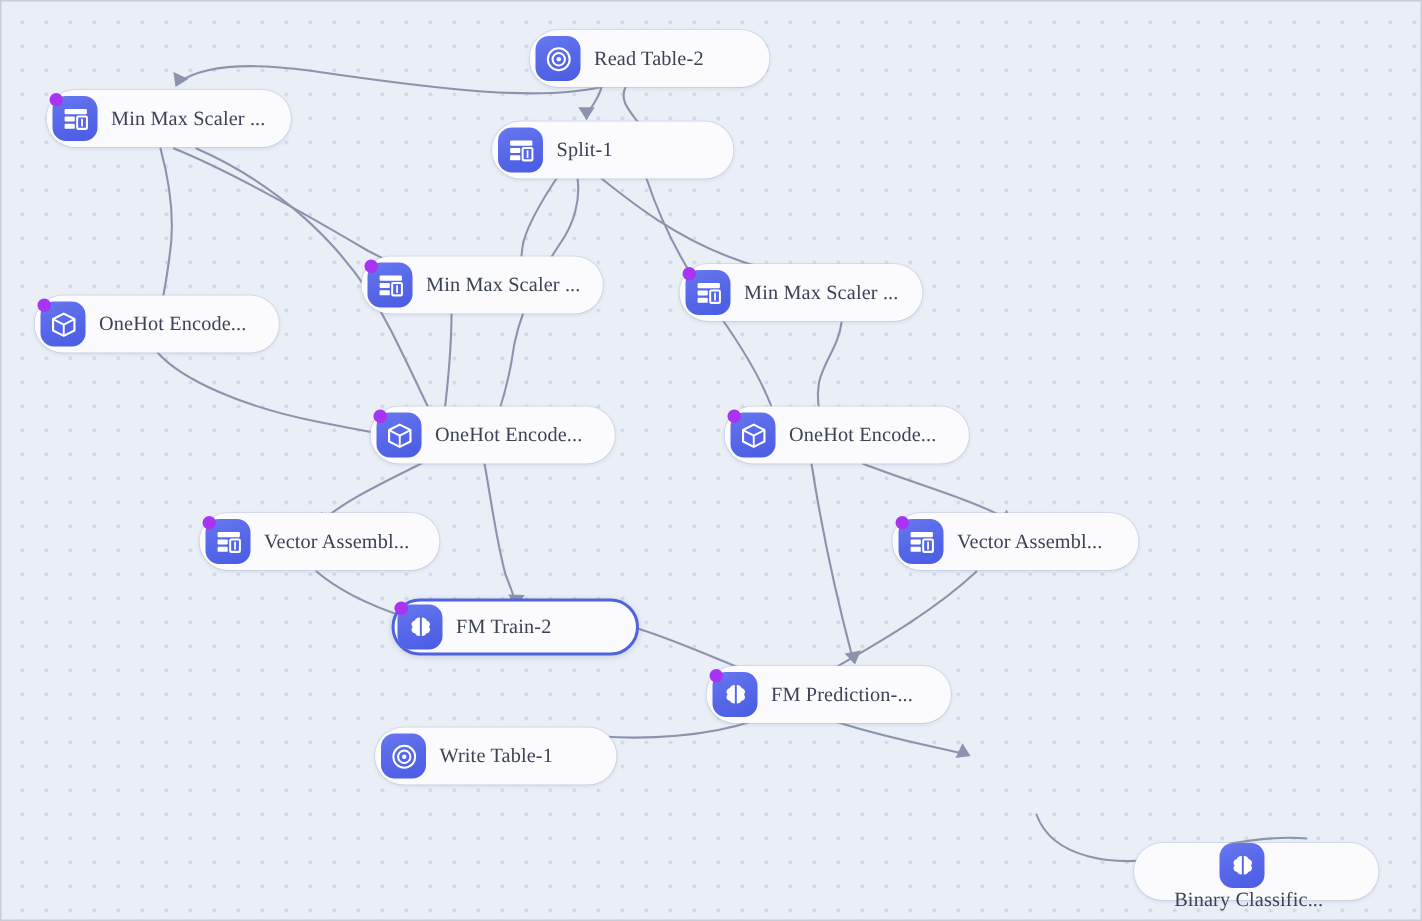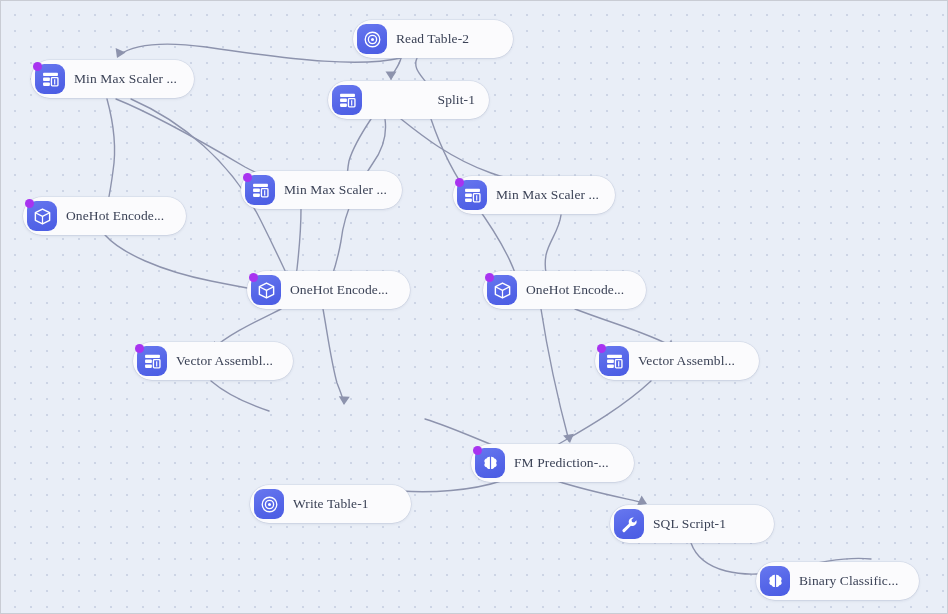--- a/index.html
+++ b/index.html
@@ -166,21 +166,21 @@
       <rect x="2.6" y="9.6" width="8.6" height="4.3" rx="1" fill="currentColor"></rect>
       <rect x="2.6" y="15.8" width="8.6" height="4.3" rx="1" fill="currentColor"></rect>
       <rect x="13.2" y="9.6" width="8.2" height="10.5" rx="1" stroke="currentColor" stroke-width="1.7"></rect>
       <path d="M17.3 11.6v6.6" stroke="currentColor" stroke-width="1.5"></path>
     </svg>
           </div>
           <span class="badge-dot"></span>
         </div>
         <span class="node-label">Min Max Scaler ...</span>
       </div>
-      <div class="node" style="left: 327px; top: 80px; width: 161px; justify-content: space-between;">
+      <div class="node" style="left: 327px; top: 80px; width: 161px;">
         <div class="node-icon-wrap">
           <div class="node-icon">
     <svg width="19" height="19" viewBox="0 0 24 24" fill="none">
       <rect x="2.6" y="3.4" width="18.8" height="4.3" rx="1" fill="currentColor"></rect>
       <rect x="2.6" y="9.6" width="8.6" height="4.3" rx="1" fill="currentColor"></rect>
       <rect x="2.6" y="15.8" width="8.6" height="4.3" rx="1" fill="currentColor"></rect>
       <rect x="13.2" y="9.6" width="8.2" height="10.5" rx="1" stroke="currentColor" stroke-width="1.7"></rect>
       <path d="M17.3 11.6v6.6" stroke="currentColor" stroke-width="1.5"></path>
     </svg>
           </div>
@@ -279,56 +279,59 @@
       <rect x="2.6" y="9.6" width="8.6" height="4.3" rx="1" fill="currentColor"></rect>
       <rect x="2.6" y="15.8" width="8.6" height="4.3" rx="1" fill="currentColor"></rect>
       <rect x="13.2" y="9.6" width="8.2" height="10.5" rx="1" stroke="currentColor" stroke-width="1.7"></rect>
       <path d="M17.3 11.6v6.6" stroke="currentColor" stroke-width="1.5"></path>
     </svg>
           </div>
           <span class="badge-dot"></span>
         </div>
         <span class="node-label">Vector Assembl...</span>
       </div>
-      <div class="node" style="left: 470px; top: 443px; width: 163px; text-align: right;">
+      <div class="node selected" style="left: 260px; top: 398px; width: 165px;">
         <div class="node-icon-wrap">
           <div class="node-icon">
     <svg width="19" height="19" viewBox="0 0 24 24" fill="none">
       <path d="M11 3.4c-2.3 0-3.6 1.2-3.9 2.4C5.4 6.2 4.2 7.5 4.2 9c0 .9.4 1.7 1 2.3-.6.6-1 1.4-1 2.3 0 1.6 1.3 2.9 3 3.1.4 1.2 1.7 2.3 3.8 2.3h.4V3.4z" fill="currentColor"></path>
       <path d="M13 3.4c2.3 0 3.6 1.2 3.9 2.4 1.7.4 2.9 1.7 2.9 3.2 0 .9-.4 1.7-1 2.3.6.6 1 1.4 1 2.3 0 1.6-1.3 2.9-3 3.1-.4 1.2-1.7 2.3-3.8 2.3h-.4V3.4z" fill="currentColor"></path>
       <path d="M12 3v18" stroke="#5566e8" stroke-width="1.5"></path>
     </svg>
           </div>
           <span class="badge-dot"></span>
         </div>
+        <span class="node-label">FM Train-2</span>
+      </div>
+      <div class="node" style="left: 470px; top: 443px; width: 163px; text-align: right;">
+        <div class="node-icon-wrap">
+          <div class="node-icon">
+    <svg width="19" height="19" viewBox="0 0 24 24" fill="none">
+      <path d="M11 3.4c-2.3 0-3.6 1.2-3.9 2.4C5.4 6.2 4.2 7.5 4.2 9c0 .9.4 1.7 1 2.3-.6.6-1 1.4-1 2.3 0 1.6 1.3 2.9 3 3.1.4 1.2 1.7 2.3 3.8 2.3h.4V3.4z" fill="currentColor"></path>
+      <path d="M13 3.4c2.3 0 3.6 1.2 3.9 2.4 1.7.4 2.9 1.7 2.9 3.2 0 .9-.4 1.7-1 2.3.6.6 1 1.4 1 2.3 0 1.6-1.3 2.9-3 3.1-.4 1.2-1.7 2.3-3.8 2.3h-.4V3.4z" fill="currentColor"></path>
+      <path d="M12 3v18" stroke="#5566e8" stroke-width="1.5"></path>
+    </svg>
+          </div>
+          <span class="badge-dot"></span>
+        </div>
         <span class="node-label">FM Prediction-...</span>
       </div>
       <div class="node" style="left: 249px; top: 484px; width: 161px;">
         <div class="node-icon-wrap">
           <div class="node-icon">
     <svg width="19" height="19" viewBox="0 0 24 24" fill="none">
       <circle cx="12" cy="12" r="9.2" stroke="currentColor" stroke-width="1.7"></circle>
       <circle cx="12" cy="12" r="5.2" stroke="currentColor" stroke-width="1.7"></circle>
       <circle cx="12" cy="12" r="1.9" fill="currentColor"></circle>
     </svg>
           </div>
         </div>
         <span class="node-label">Write Table-1</span>
       </div>
-      <div class="node" style="left: 609px; top: 504px; width: 164px;">
-        <div class="node-icon-wrap">
-          <div class="node-icon">
-    <svg width="19" height="19" viewBox="0 0 24 24" fill="none">
-      <path d="M17.4 3.3a5.6 5.6 0 0 0-6.2 7.6L3.6 18.4a1.9 1.9 0 0 0 2.7 2.7l7.5-7.6a5.6 5.6 0 0 0 7.1-6.8l-2.9 2.9-2.8-.7-.7-2.8z" fill="currentColor"></path>
-    </svg>
-          </div>
-        </div>
-        <span class="node-label">SQL Script-1</span>
-      </div>
-      <div class="node" style="left: 755px; top: 561px; width: 163px;">
+      <div class="node" style="left: 755px; top: 561px; width: 163px; flex-direction: column;">
         <div class="node-icon-wrap">
           <div class="node-icon">
     <svg width="19" height="19" viewBox="0 0 24 24" fill="none">
       <path d="M11 3.4c-2.3 0-3.6 1.2-3.9 2.4C5.4 6.2 4.2 7.5 4.2 9c0 .9.4 1.7 1 2.3-.6.6-1 1.4-1 2.3 0 1.6 1.3 2.9 3 3.1.4 1.2 1.7 2.3 3.8 2.3h.4V3.4z" fill="currentColor"></path>
       <path d="M13 3.4c2.3 0 3.6 1.2 3.9 2.4 1.7.4 2.9 1.7 2.9 3.2 0 .9-.4 1.7-1 2.3.6.6 1 1.4 1 2.3 0 1.6-1.3 2.9-3 3.1-.4 1.2-1.7 2.3-3.8 2.3h-.4V3.4z" fill="currentColor"></path>
       <path d="M12 3v18" stroke="#5566e8" stroke-width="1.5"></path>
     </svg>
           </div>
         </div>
         <span class="node-label">Binary Classific...</span>

